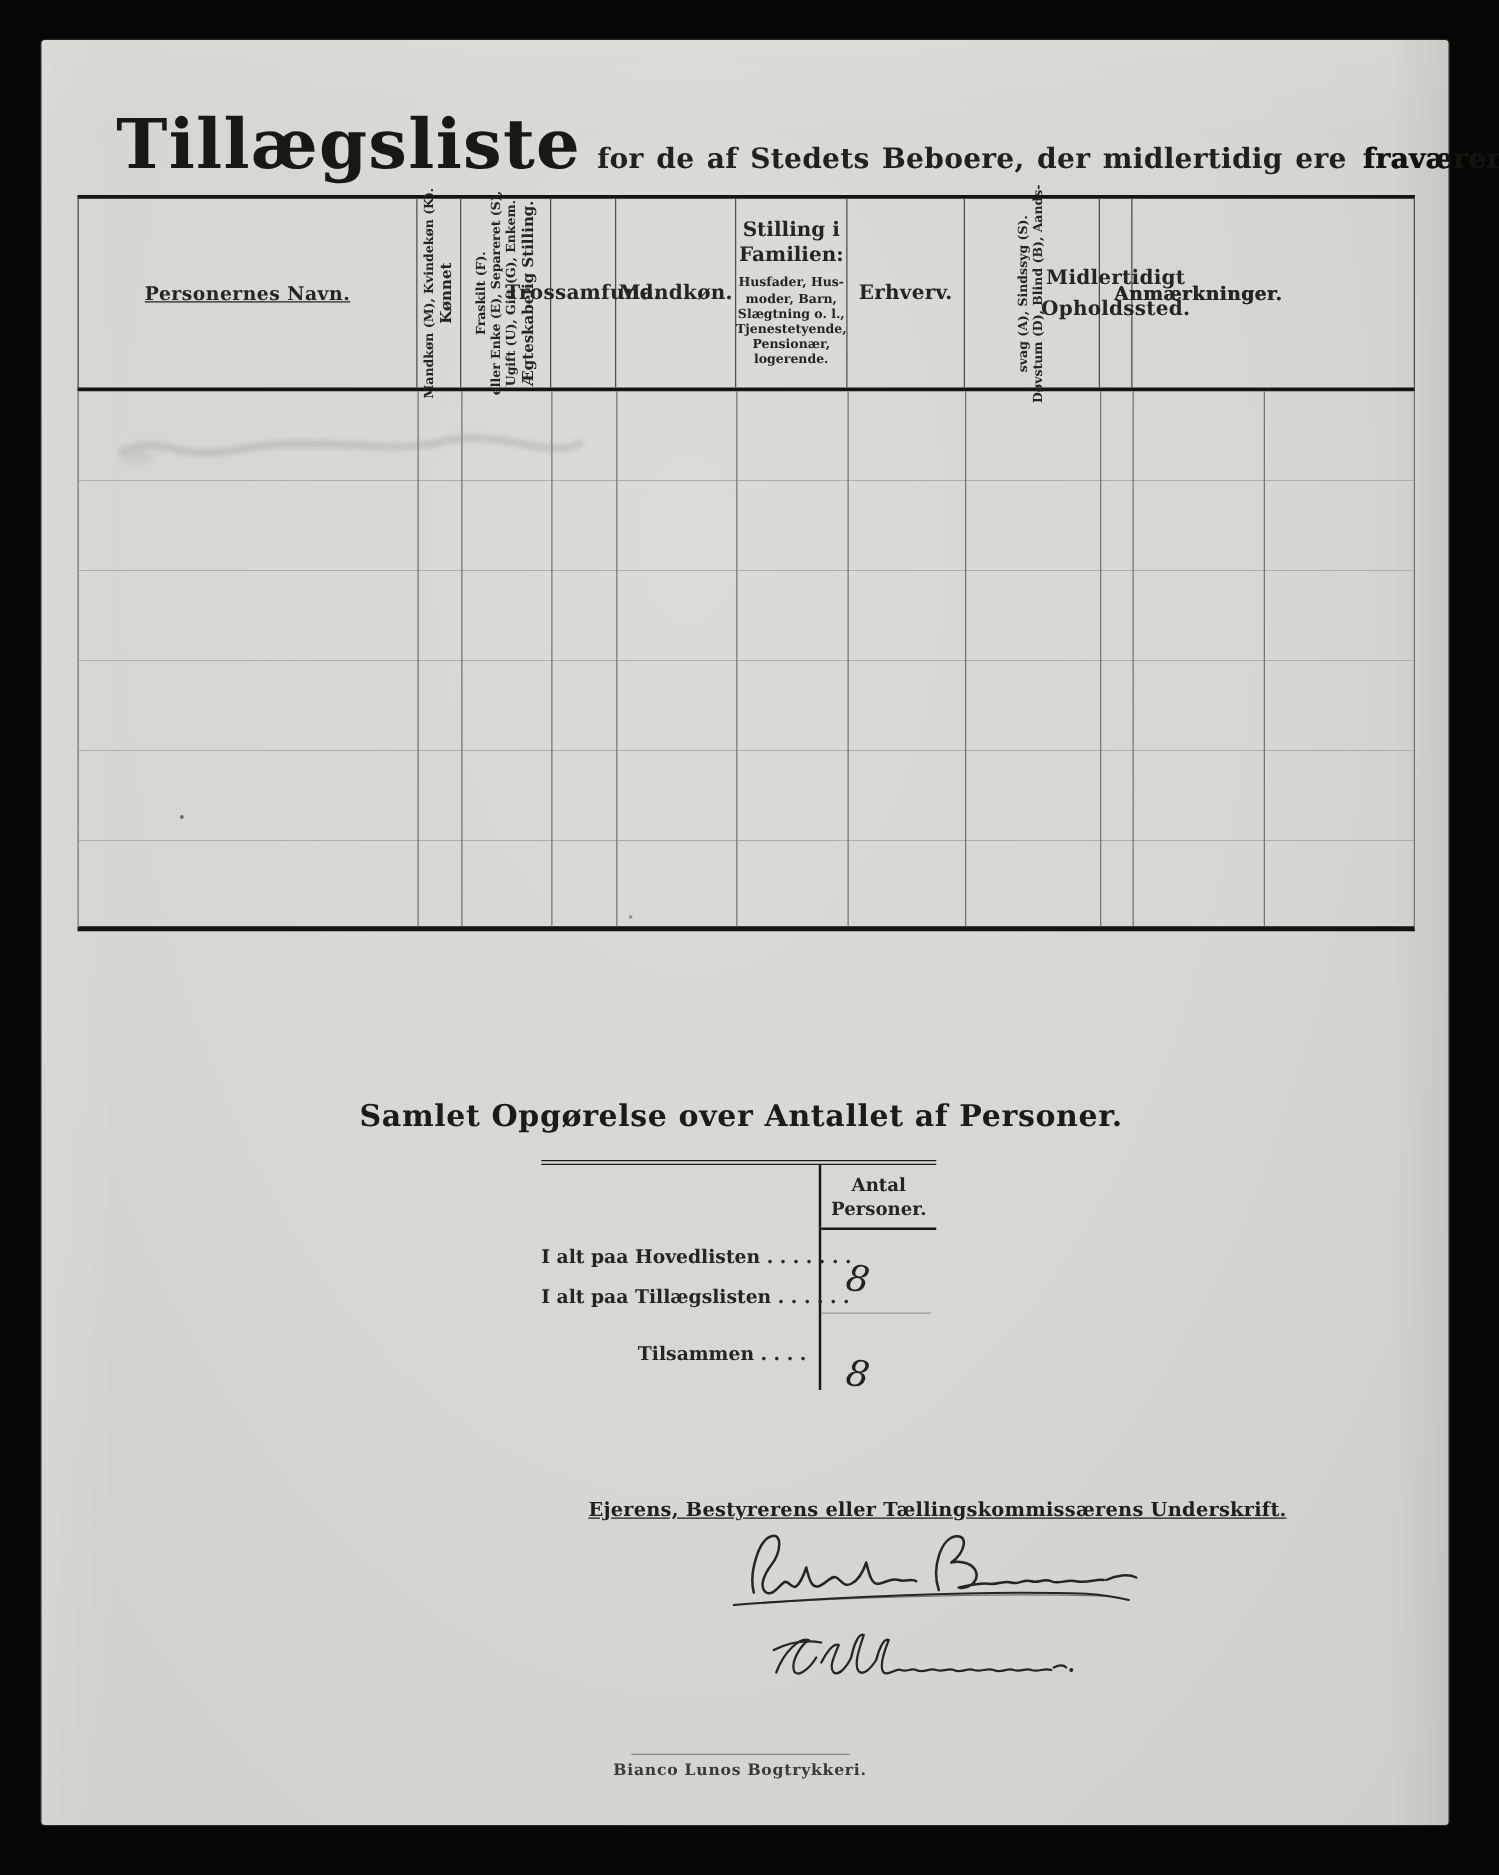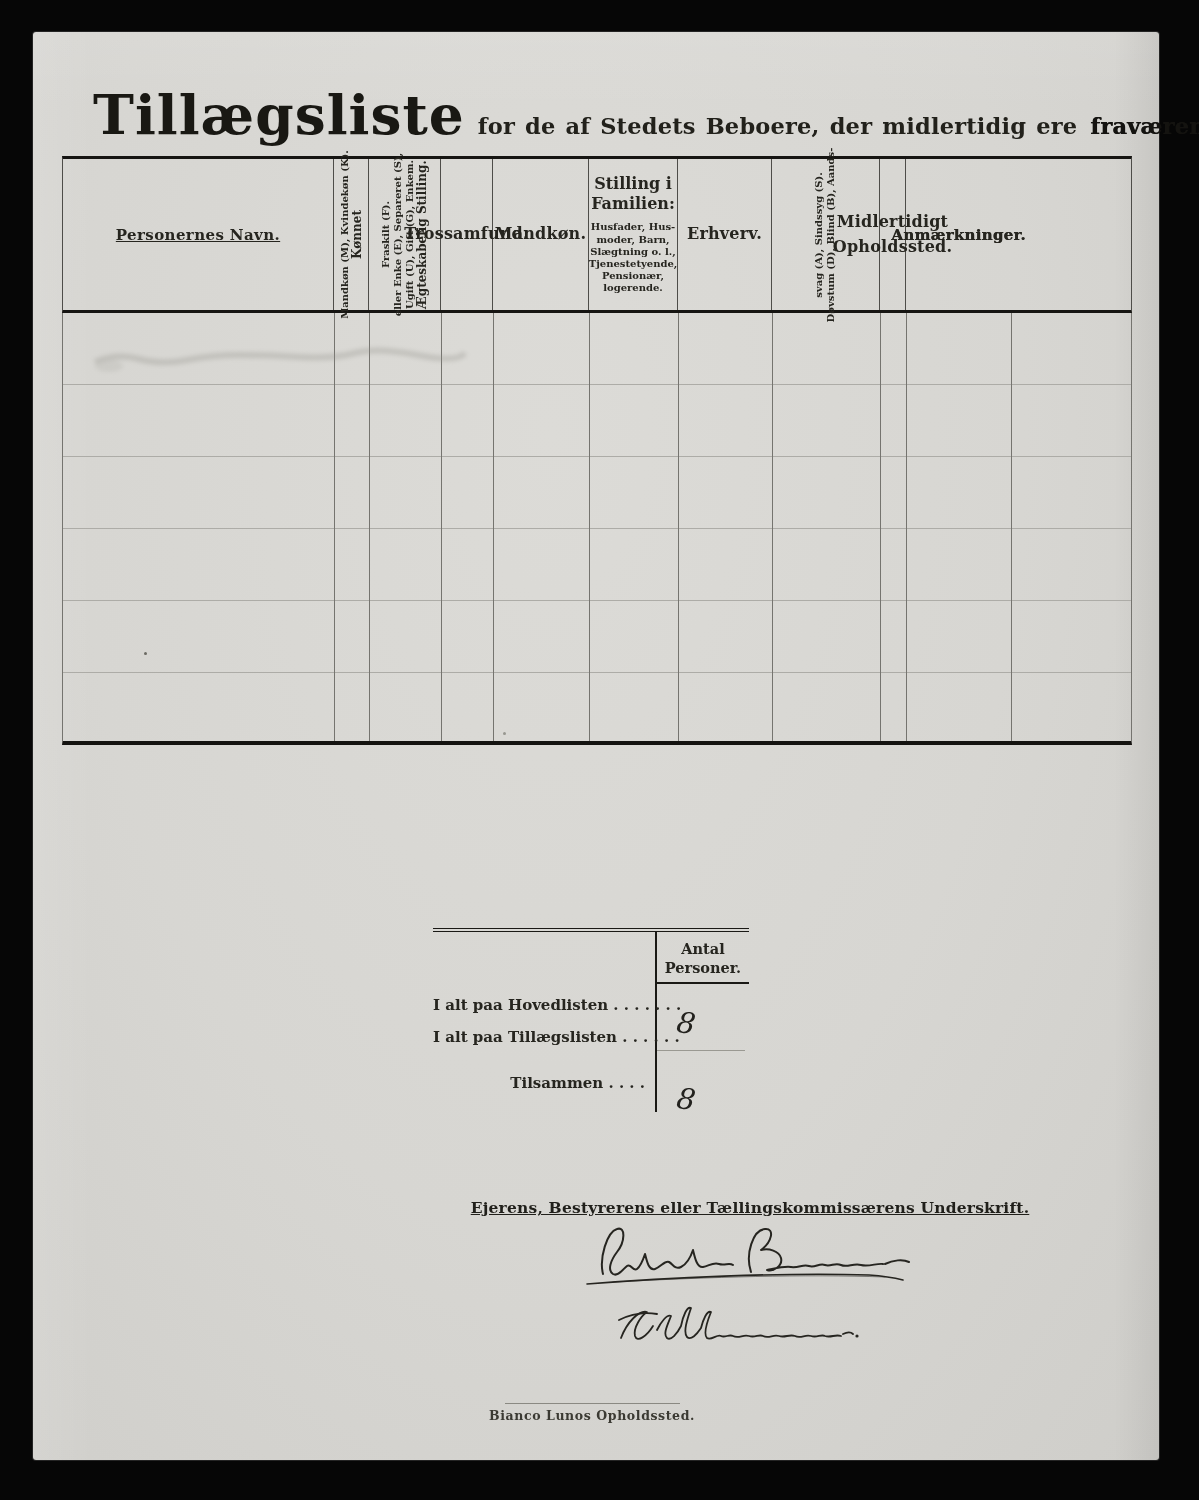--- a/index.html
+++ b/index.html
@@ -150,20 +150,21 @@
       </div>
     </div>
 
     <svg class="bleed" width="420" height="50">
       <path d="M12,30 q22,-9 44,-3 t48,1 t52,-5 t60,2 t56,-4 t62,2 t48,-2" stroke="#8e8d86" stroke-width="6" fill="none"></path>
       <ellipse cx="26" cy="34" rx="14" ry="6" fill="#8e8d86" opacity=".5"></ellipse>
     </svg>
     <div class="speck speck-a"></div>
     <div class="speck speck-b"></div>
 
+    <div class="summary-heading">Samlet Opgørelse over Antallet af Personer.</div>
 
     <div class="summary-table">
       <div class="sum-vline"></div>
       <div class="sum-colhead">
         <div>Antal</div>
         <div>Personer.</div>
       </div>
       <div class="sum-subline"></div>
       <div class="sum-faintline"></div>
       <div class="sum-label lbl-1">I alt paa Hovedlisten . . . . . . .</div>
@@ -185,16 +186,16 @@
 
     <svg class="sig-role" width="260" height="58" role="img" aria-label="Tællingskommissær.">
       <path class="sig-stroke" stroke-width="1.8" d="M16,44 C22,28 34,16 42,18 C36,22 28,34 30,42 C32,49 42,42 48,32"></path>
       <path class="sig-stroke" stroke-width="1.8" d="M14,26 C26,20 40,18 52,20"></path>
       <path class="sig-stroke" stroke-width="1.8" d="M52,36 C56,28 62,20 66,22 C62,32 58,40 62,44 C66,47 72,40 76,32 C78,22 82,12 86,14 C82,26 78,38 82,43 C86,47 92,40 96,34 C98,26 102,16 106,18 C102,28 98,40 102,44 C106,47 112,40 116,42 C120,44 124,40 128,42 C134,45 138,40 144,42 C150,44 154,40 158,42 C164,45 168,40 174,42 C180,44 184,40 190,42 C196,45 200,40 206,42 C212,44 216,40 220,42 C226,44 230,40 236,42"></path>
       <path class="sig-stroke" stroke-width="1.8" d="M238,40 c4,-2 8,-2 10,0"></path>
       <circle cx="252" cy="42" r="1.6" fill="#262520"></circle>
     </svg>
 
     <div class="imprint-rule"></div>
-    <div class="imprint-text">Bianco Lunos Opholdssted.</div>
+    <div class="imprint-text">Bianco Lunos Bogtrykkeri.</div>
 
   </div>
 </div>
 
 </body></html>

